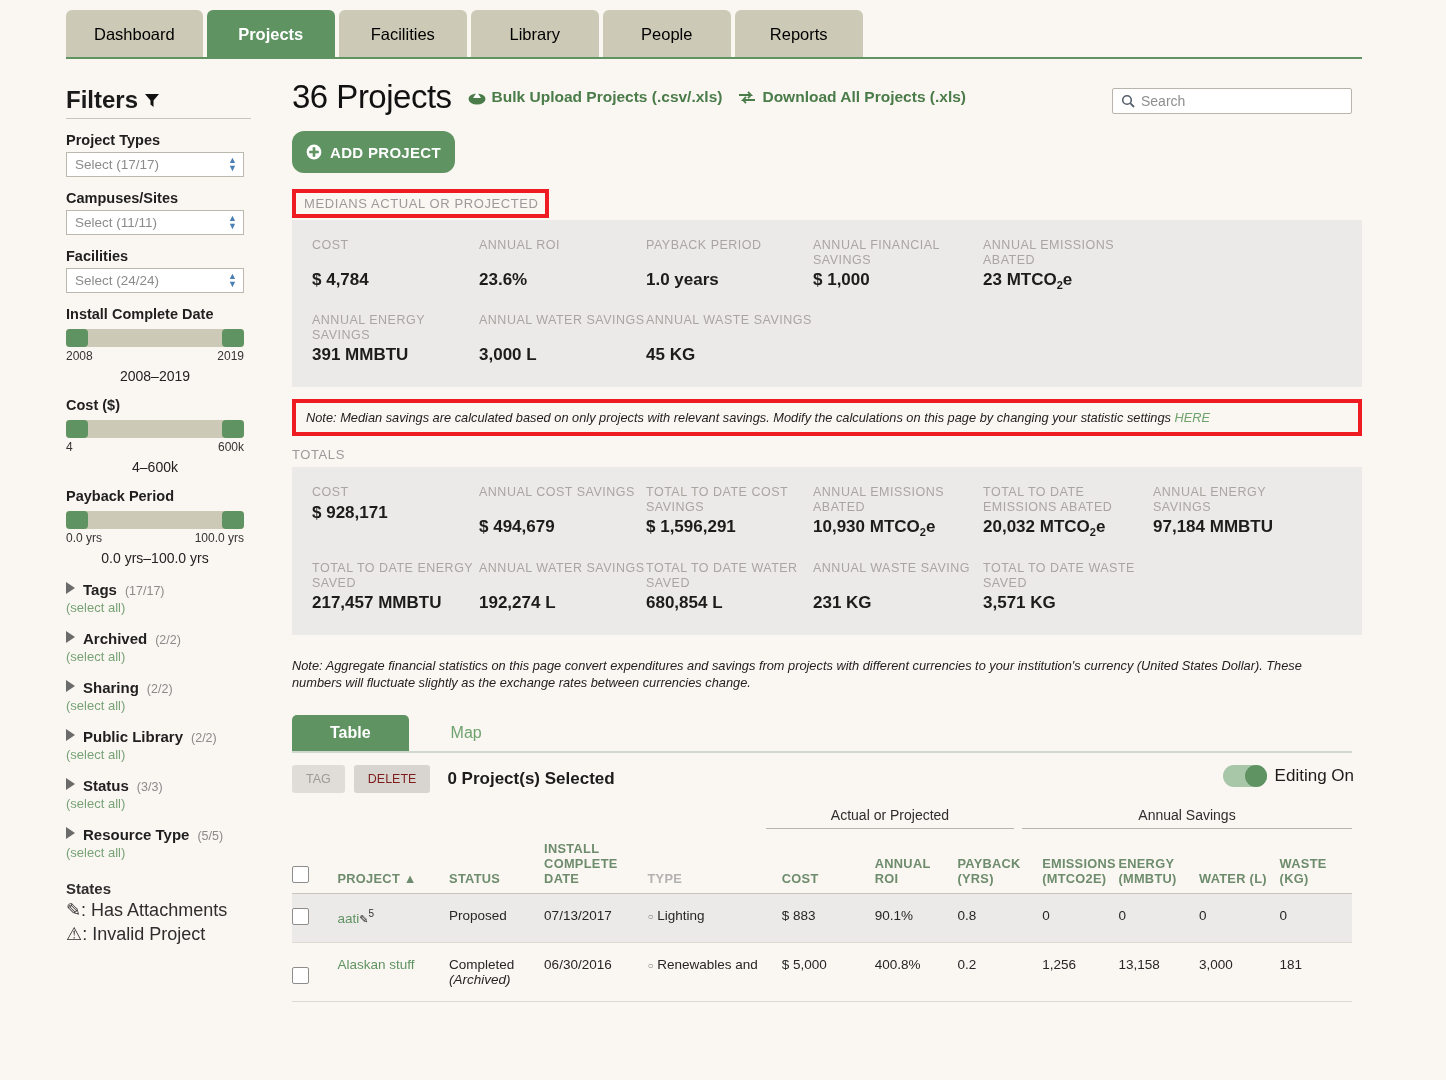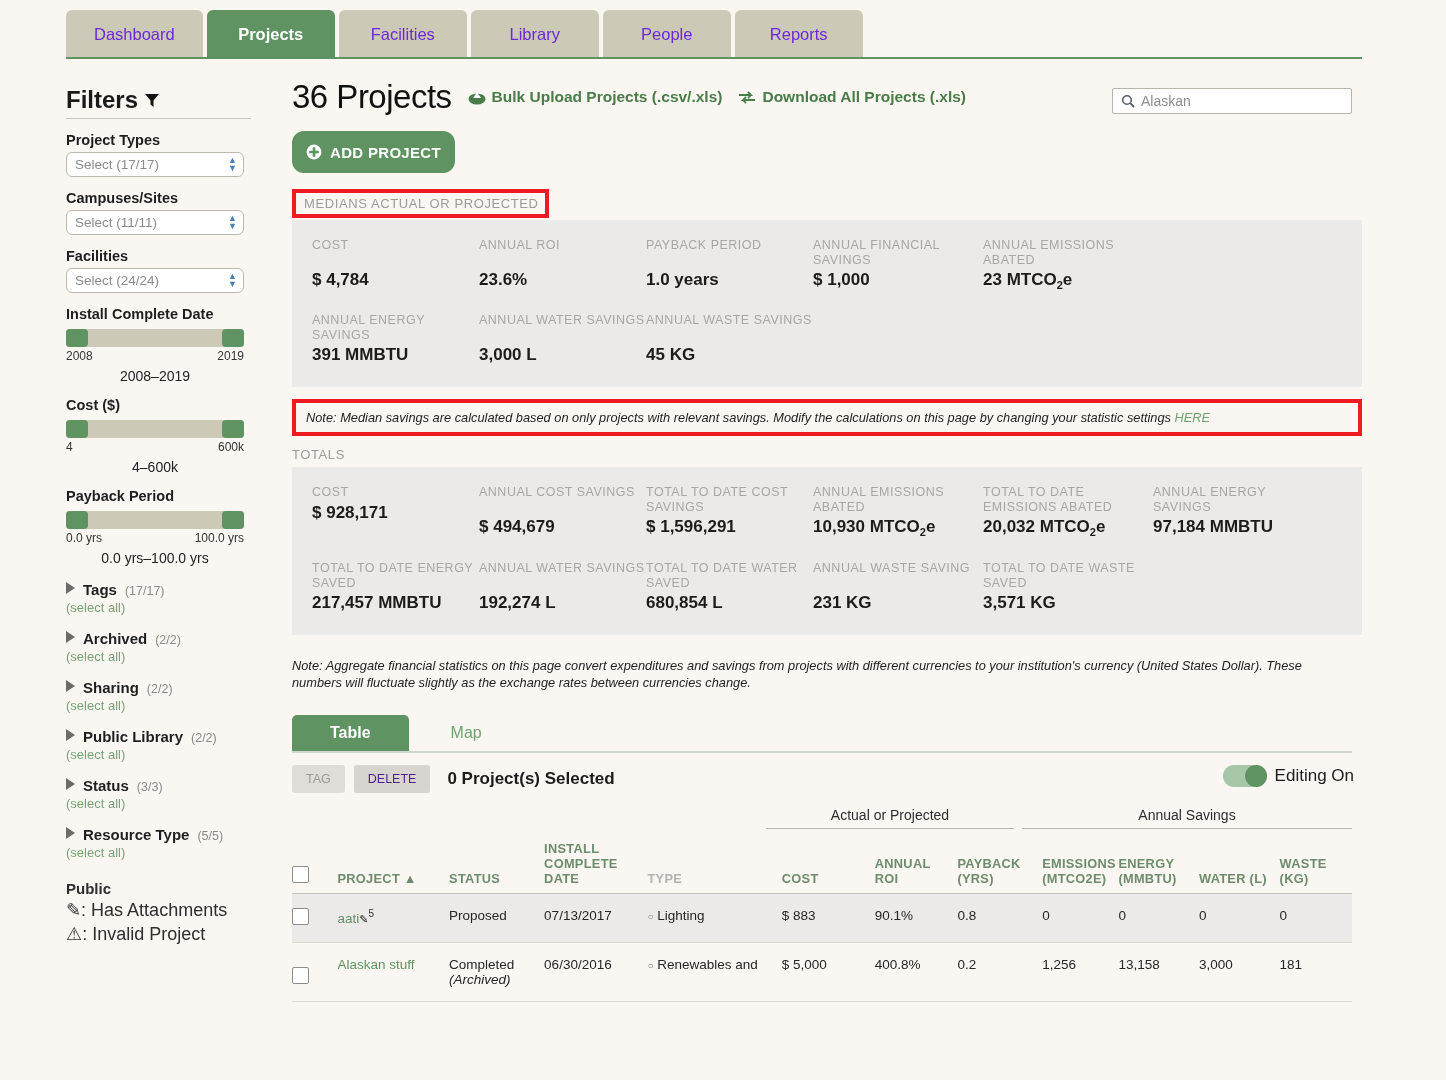--- a/index.html
+++ b/index.html
@@ -24,21 +24,21 @@
     position: absolute; left: 66px; top: 10px;
     display: flex; gap: 4px;
   }
   .nav-tab {
     height: 48px;
     padding: 0 28px;
     background: #ccc9b6;
     border-radius: 6px 6px 0 0;
     display: flex; align-items: center; justify-content: center;
     font-size: 16.5px;
-    color: #6d28d9;
+    color: #000000;
     cursor: pointer;
     min-width: 128px;
   }
   .nav-tab.active {
     background: #5f9362;
     color: #ffffff;
     font-weight: bold;
   }
   .nav-underline {
     position: absolute; left: 66px; top: 57px;
@@ -59,21 +59,21 @@
     width: 185px;
   }
   .funnel { display:inline-block; width:16px; height:16px; }
   .fgroup { margin-top: 13px; }
   .flabel {
     font-size: 14.5px; font-weight: bold; color: #1f1f1f; margin-bottom: 4px;
   }
   .fselect {
     width: 178px; height: 25px;
     border: 1px solid #bdb8ae; background: #fff;
-    border-radius: 6px;
+    border-radius: 0;
     display: flex; align-items: center; justify-content: space-between;
     padding: 0 6px 0 8px;
     font-size: 13.5px; color: #8b8b8b;
     cursor: pointer;
   }
   .sel-arrows { color: #4a7fb5; font-size: 9px; line-height: 9px; }
   .sel-arrows div { margin: -1px 0; }
 
   .slider-wrap { margin-top: 7px; width: 178px; }
   .slider-track {
@@ -180,21 +180,21 @@
   .tbl-tab.active { background: #5f9362; color: #fff; font-weight: bold; }
   .tbl-rule { height: 2px; background: #cfd8cf; width: 1060px; }
 
   .act-row {
     display: flex; align-items: center; gap: 9px; margin-top: 12px; position: relative;
   }
   .sm-btn {
     background: #e0ddd8; color: #9d9a95;
     font-size: 12.5px; padding: 7px 14px; border-radius: 3px; cursor: pointer;
   }
-  .sm-btn.del { color: #4c1d95; background: #d8d5d0; text-align: center; }
+  .sm-btn.del { color: #7f1d1d; background: #d8d5d0; text-align: center; }
   .sel-count { font-size: 17px; font-weight: bold; color: #1c1c1c; margin-left: 8px; }
   .editing {
     position: absolute; right: 8px; top: 0;
     display: flex; align-items: center; gap: 8px;
   }
   .toggle {
     width: 44px; height: 22px; border-radius: 11px; background: #a8c6a8;
     position: relative; cursor: pointer;
   }
   .toggle .dot {
@@ -410,21 +410,21 @@
   </div>
   <div class="acc">
     <div class="acc-row">
         <span class="acc-tri"></span>
       <span class="acc-title">Resource Type</span>
       <span class="acc-count">(5/5)</span>
       </div>
     <div class="selectall">(select all)</div>
   </div>
 
-  <div class="legend-head">Public</div>
+  <div class="legend-head">States</div>
   <div class="legend-row">
     <span>✎</span><span>: Has Attachments</span>
   </div>
   <div class="legend-row">
     <span>⚠</span><span>: Invalid Project</span>
   </div>
 </div>
 
 <div class="main">
 
@@ -444,21 +444,21 @@
       </svg>
       <span>Download All Projects (.xls)</span>
     </div>
   </div>
 
   <div class="search-box">
     <svg width="14" height="14" viewBox="0 0 14 14">
       <circle cx="6" cy="6" r="4.3" stroke="#55606c" stroke-width="1.6" fill="none"></circle>
       <line x1="9.2" y1="9.2" x2="13" y2="13" stroke="#55606c" stroke-width="1.8"></line>
     </svg>
-    <span>Alaskan</span>
+    <span>Search</span>
   </div>
 
   <div class="btn-add">
     <svg width="16" height="16" viewBox="0 0 16 16">
       <circle cx="8" cy="8" r="7.4" fill="#fff"></circle>
       <rect x="6.7" y="3.2" width="2.6" height="9.6" fill="#5f9362"></rect>
       <rect x="3.2" y="6.7" width="9.6" height="2.6" fill="#5f9362"></rect>
     </svg>
     <span>ADD PROJECT</span>
   </div>

